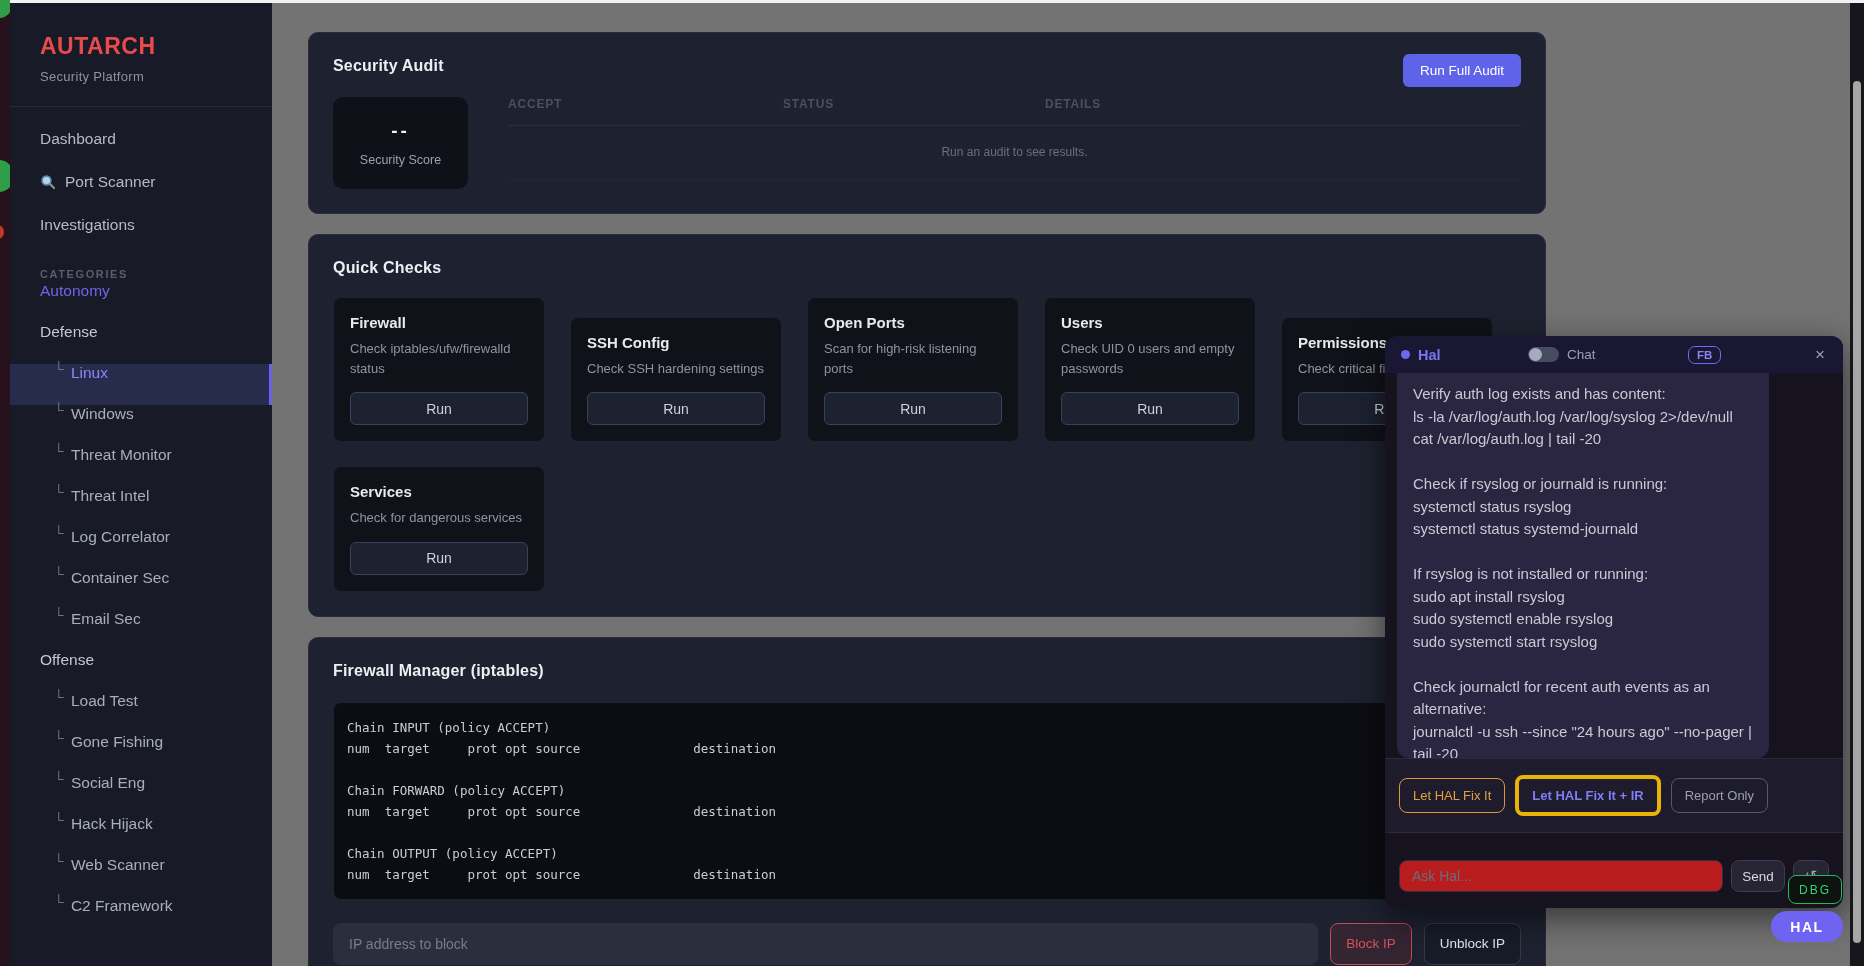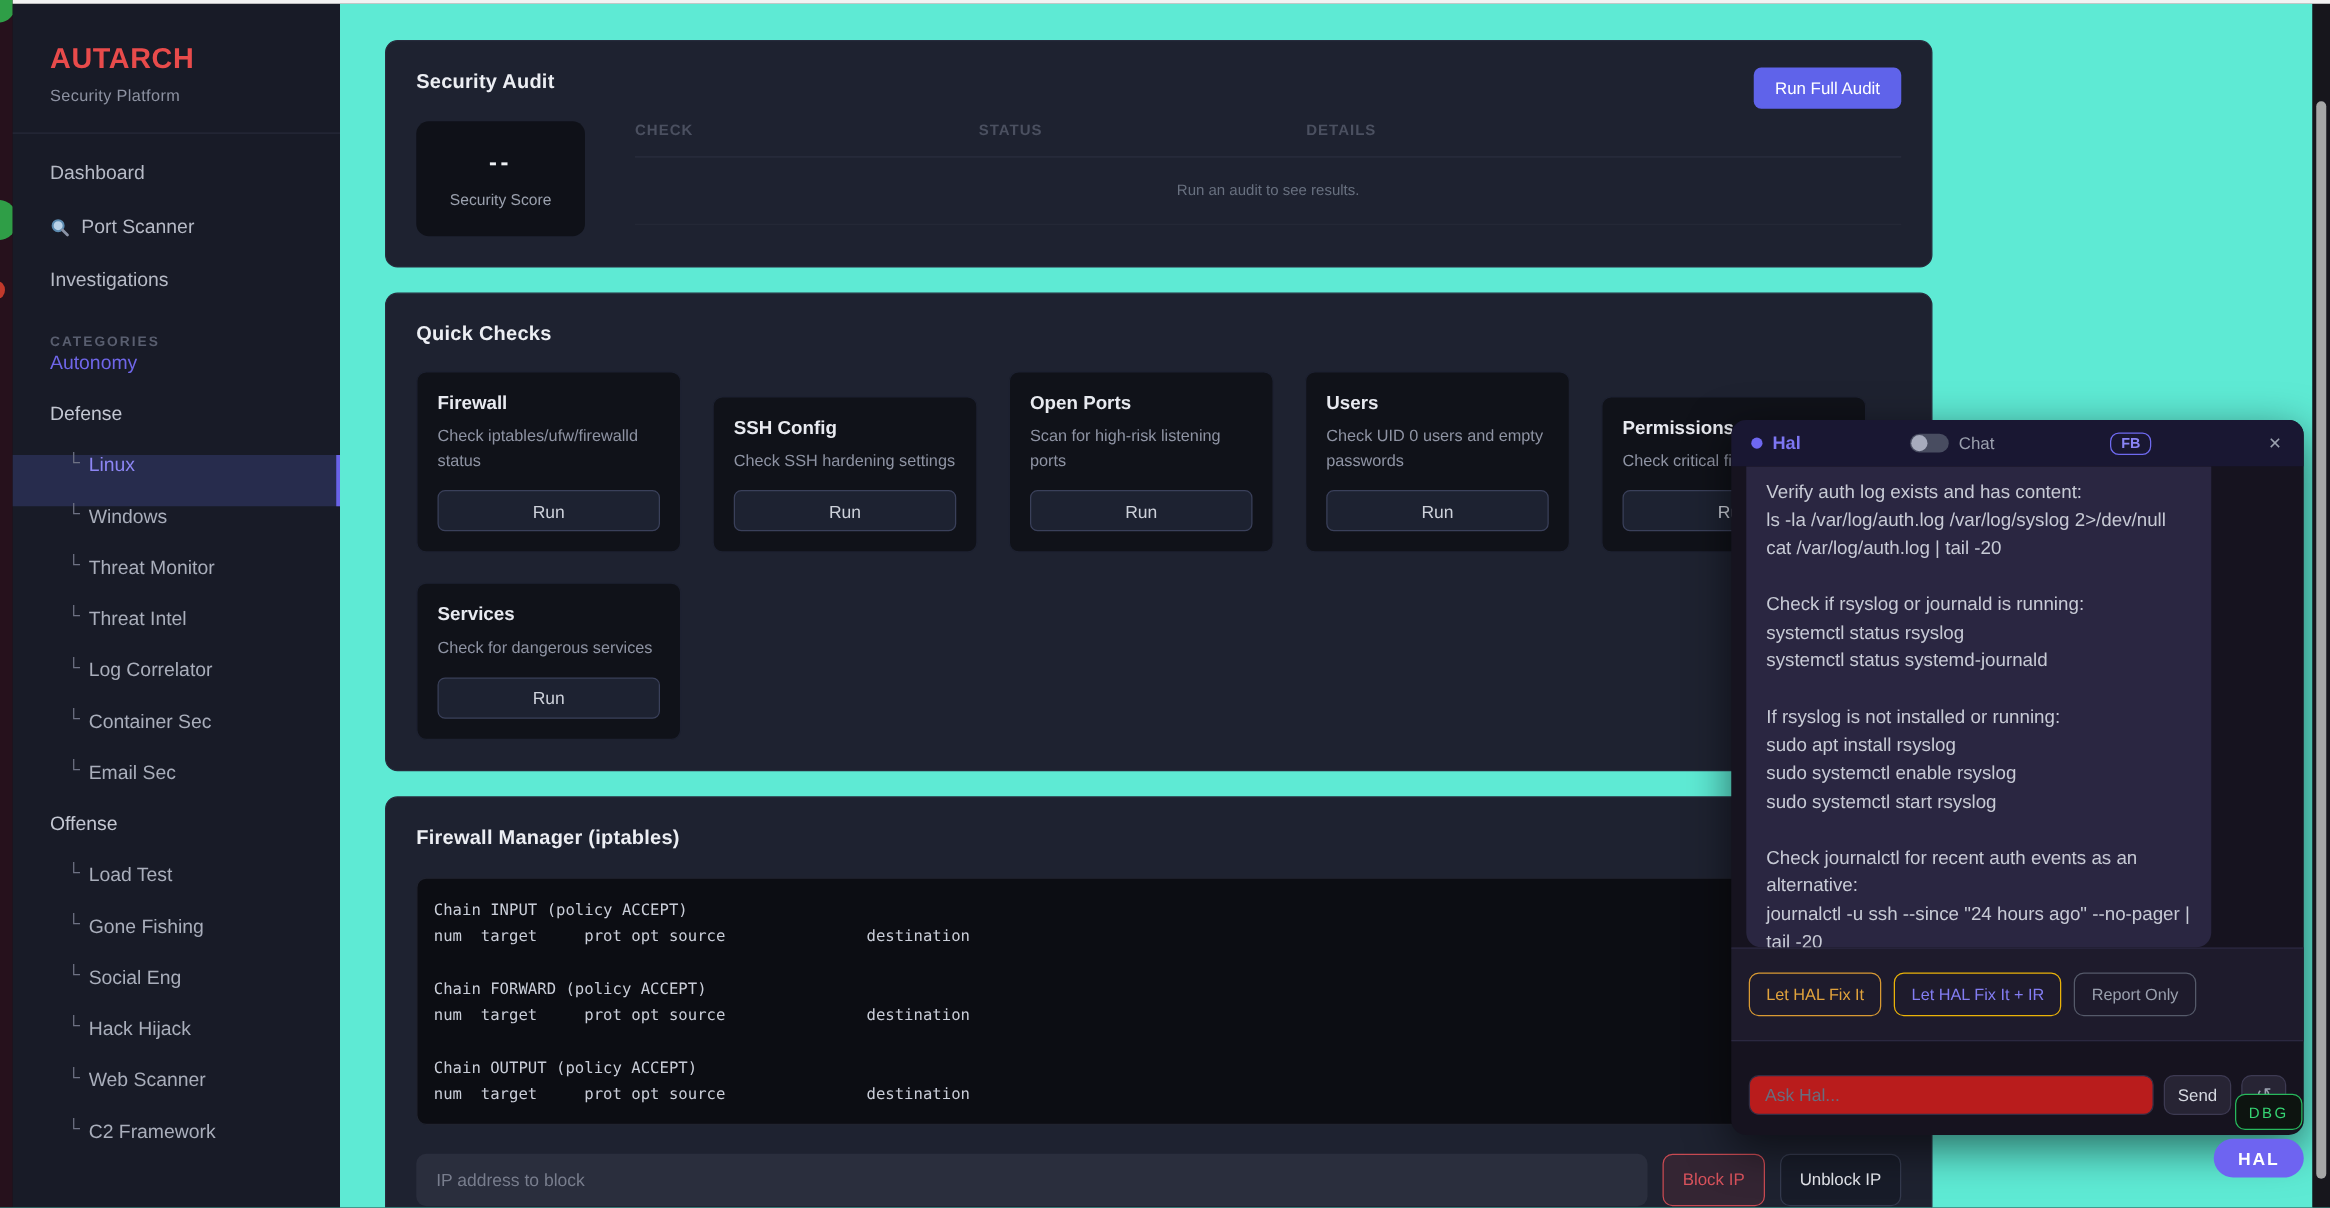--- a/index.html
+++ b/index.html
@@ -30,21 +30,21 @@
   .nav-item { display:flex; align-items:center; height:43px; padding-left:30px; font-size:15.5px; color:#b6bac6; cursor:pointer; }
   .nav-item .mag { margin-right:9px; display:inline-flex; }
   .cat-heading { margin:22px 30px 2px 30px; font-size:11px; font-weight:bold; letter-spacing:1.6px; color:#595e6f; }
   .tree-item { display:flex; align-items:flex-start; height:41px; padding-left:30px; font-size:15.5px; color:#c3c7d2; cursor:pointer; }
   .tree-item.sub { padding-left:44px; color:#a9aebb; }
   .tree-item.sub .prefix { color:#6e7284; font-size:14px; margin-right:7px; margin-top:-3px; }
   .tree-item.autonomy { color:#6f66e8; }
   .tree-item.selected { background:#272c4d; border-right:3px solid #6a63e8; }
   .tree-item.selected .lbl { color:#8d86f4; }
   
-  .main { position:absolute; left:272px; top:3px; right:14px; height:963px; background:#5eead4; overflow:hidden; z-index:1; }
+  .main { position:absolute; left:272px; top:3px; right:14px; height:963px; background:#737373; overflow:hidden; z-index:1; }
   .section-card {
     margin-left:36px; width:1238px; background:#1e2230; border:1px solid #272c3c;
     border-radius:10px; padding:24px; position:relative;
   }
   .section-title { font-size:16px; font-weight:bold; color:#eceef3; letter-spacing:.2px; }
   
   .audit-card { margin-top:29px; }
   .run-full-audit {
     position:absolute; right:24px; top:21px; background:#5f63ea; color:#fff; border:none;
     font-size:13.5px; padding:9px 17px; border-radius:6px; cursor:pointer; font-family:inherit;
@@ -112,21 +112,21 @@
     margin-left:12px; width:372px; background:#2a2641; border-radius:0 0 12px 12px;
     padding:10px 16px 15px 16px; color:#c7cad5; font-size:15px; line-height:1.5;
     white-space:pre-wrap; overflow:hidden;
   }
   .chat-actions {
     height:75px; background:#1e1b2c; border-top:1px solid #2b2840; border-bottom:1px solid #2b2840;
     display:flex; align-items:center; padding:0 14px; gap:10px;
   }
   .act-btn { background:transparent; border-radius:8px; font-size:13px; padding:9px 13px; cursor:pointer; font-family:inherit; }
   .act-fix { border:1px solid #d99a33; color:#e0a23c; }
-  .act-fixir { border:1px solid #eab308; color:#837df2; }
+  .act-fixir { border:4px solid #eab308; color:#837df2;font-weight:bold; }
   .act-report { border:1px solid #555a6a; color:#9aa0ae; }
   .chat-footer { position:absolute; left:14px; right:14px; bottom:16px; height:32px; display:flex; gap:8px; }
   .ask-input {
     flex:1; background:#b91c1c; border:1px solid #312e44; border-radius:8px; padding:0 12px;
     color:#d0d3dc; font-size:14px; font-family:inherit;
   }
   .ask-input::placeholder { color:#686d7e; }
   .send-btn { width:54px; background:#272434; border:1px solid #3d3a52; border-radius:8px; color:#d6d9e1; font-size:13.5px; cursor:pointer; font-family:inherit; }
   .refresh-btn { width:36px; background:#272434; border:1px solid #3d3a52; border-radius:8px; color:#9aa0ae; font-size:15px; cursor:pointer; font-family:inherit; }
   
@@ -248,21 +248,21 @@
   <div class="section-card audit-card">
     <div class="section-title">Security Audit</div>
     <button class="run-full-audit">Run Full Audit</button>
     <div class="audit-body">
       <div class="score-box">
         <div class="score-value">--</div>
         <div class="score-label">Security Score</div>
       </div>
       <div class="audit-table">
         <div class="audit-head">
-          <span>CHECK</span>
+          <span>ACCEPT</span>
           <span>STATUS</span>
           <span>DETAILS</span>
         </div>
         <div class="audit-empty">Run an audit to see results.</div>
       </div>
     </div>
   </div>
 
   <div class="section-card quick-card">
     <div class="section-title">Quick Checks</div>

